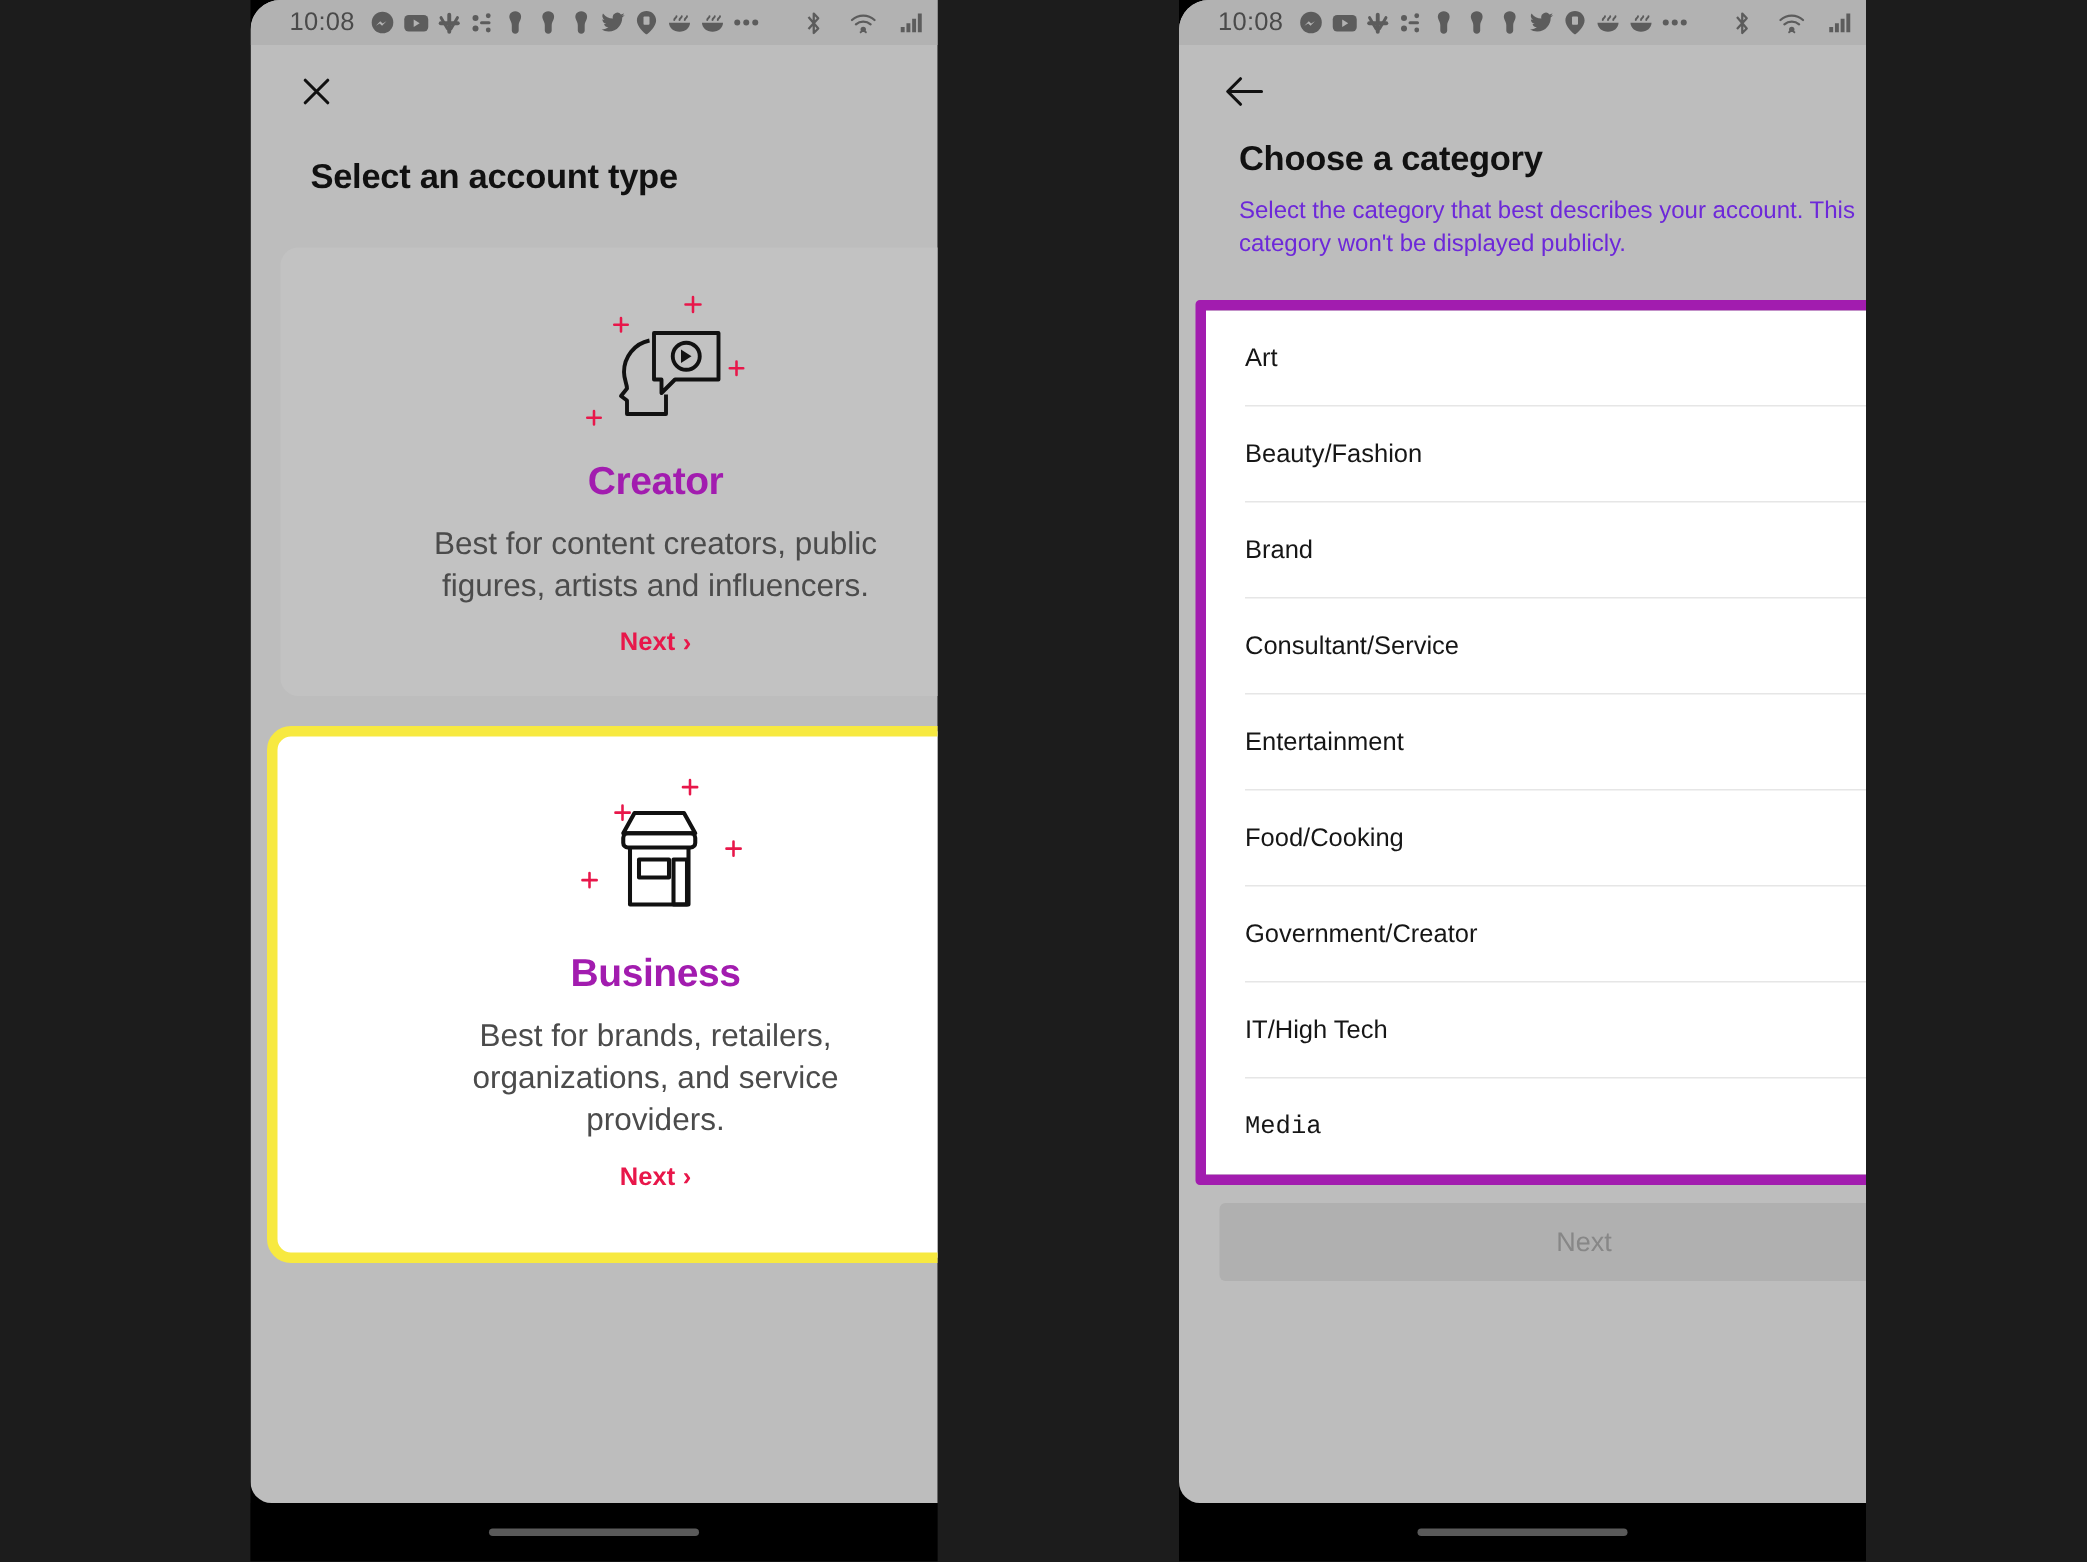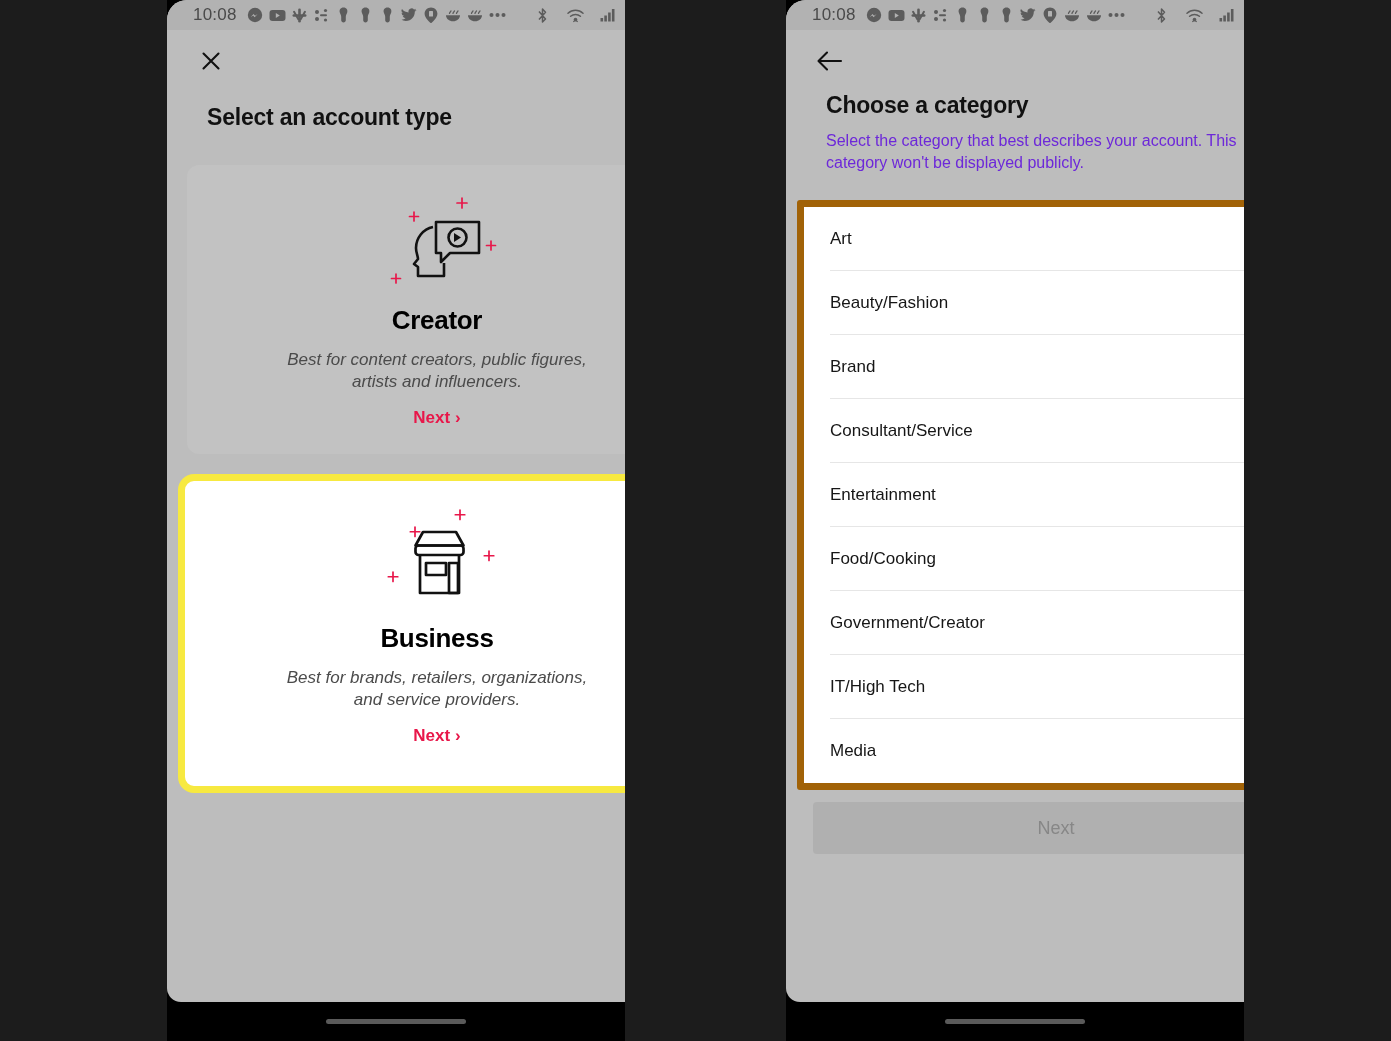--- a/index.html
+++ b/index.html
@@ -111,55 +111,55 @@
     border-radius: 16px;
     margin: 20px 11px 0 11px;
     padding: 22px 24px 40px 24px;
   }
   .card-art {
     height: 110px;
     display: flex; align-items: center; justify-content: center;
     position: relative;
   }
   .card-name {
-    font-size: 26px; font-weight: bold; color: #000000;
+    font-size: 26px; font-weight: bold; color: #a21caf;
     margin-top: 10px; letter-spacing: -0.3px;
   }
   .card-desc {
-    font-size: 17px; color: #4b4b4b;
+    font-size: 21px; color: #4b4b4b;
     margin-top: 13px; line-height: 1.32;
-    max-width: 330px; margin-left: auto; margin-right: auto; font-style: italic;
+    max-width: 330px; margin-left: auto; margin-right: auto;
   }
   .card-next {
     margin-top: 14px;
     font-size: 17px; font-weight: bold; color: #e8174a;
     display: inline-flex; align-items: center; gap: 5px;
   }
   .chev { font-size: 17px; font-weight: bold; line-height: 1; }
 
   
   .subtitle {
     font-size: 16px; color: #6d28d9;
     padding: 11px 50px 0 40px;
     line-height: 1.35;
   }
   .list-wrap {
     margin: 27px 11px 0 11px;
-    border: 7px solid #a16207;
+    border: 7px solid #a21caf;
     border-radius: 3px;
     background: #fff;
     overflow: hidden;
   }
   .list-inner { background: #fff; padding: 0 26px; }
   .cat-row {
     height: 64px;
     display: flex; align-items: center; justify-content: space-between;
     border-bottom: 1px solid #e6e6e6;
   }
-  .cat-row:last-child { border-bottom: none; }
+  .cat-row:last-child { border-bottom: none; font-family: Liberation Mono, monospace; }
   .cat-label { font-size: 17px; color: #161616; }
   .radio {
     width: 27px; height: 27px;
     border: 1.6px solid #d2d2d2;
     border-radius: 50%;
     background: #fff;
     flex: 0 0 auto;
   }
   .next-area { padding: 12px 27px 0 27px; }
   .next-btn {

